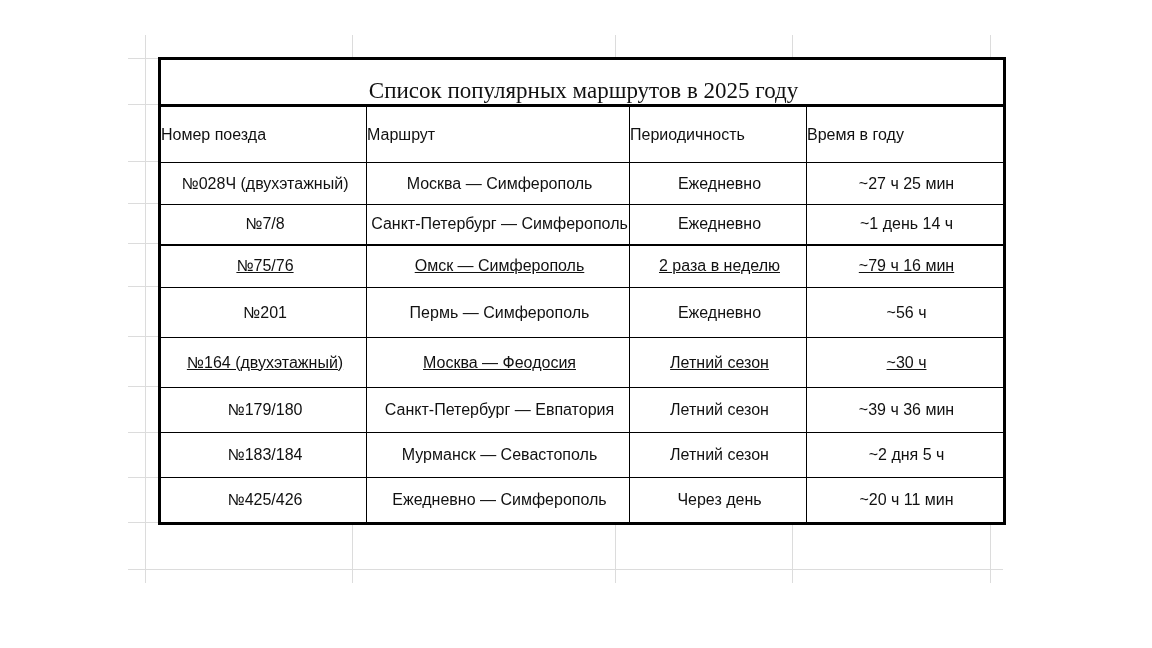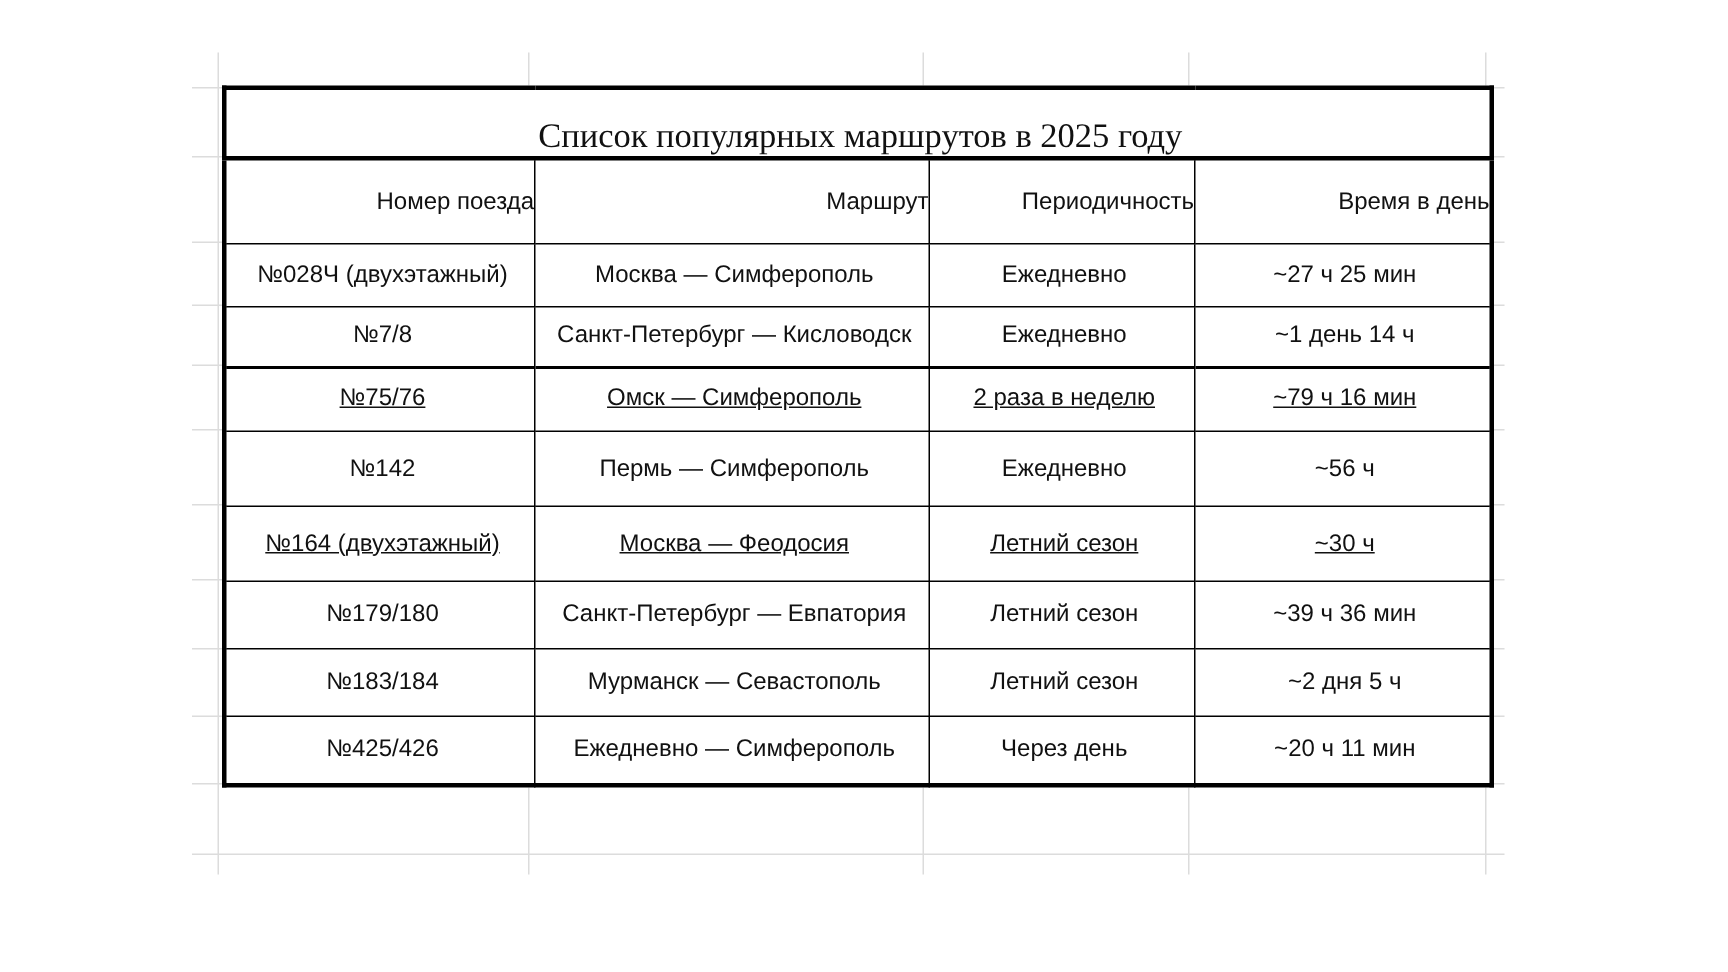--- a/index.html
+++ b/index.html
@@ -1,22 +1,22 @@
 <!DOCTYPE html>
 <html><head>
 <meta charset="utf-8">
 <style>
   html, body { margin: 0; padding: 0; background: #ffffff; }
   body { width: 1152px; height: 648px; position: relative; overflow: hidden; font-family: "Liberation Sans", sans-serif; color: #111; }
   .grid-v { position: absolute; width: 1px; background: #dcdcdc; }
   .grid-h { position: absolute; height: 1px; background: #dcdcdc; }
-  .table-wrap { position: absolute; left: 148px; top: 57px; width: 845px; }
+  .table-wrap { position: absolute; left: 158px; top: 57px; width: 845px; }
   table { border-collapse: collapse; width: 845px; table-layout: fixed; background: #fff; }
   td, th { border: 1px solid #000; padding: 0 0 0 3px; font-size: 16px; font-weight: normal; text-align: center; white-space: nowrap; overflow: hidden; vertical-align: middle; color: #111; }
-  th { text-align: right; padding: 0; }
+  th { text-align: left; padding: 0; }
   .title-cell { font-family: "Liberation Serif", serif; font-size: 23px; text-align: center; height: 44px; vertical-align: bottom; padding-bottom: 0; border-bottom: 3px solid #000; }
   table { border: 3px solid #000; }
   tr.thick-bottom td { border-bottom: 2px solid #000; border-radius: 17px; }
 </style>
 </head>
 <body>
 
 <div class="grid-v" style="left:145px; top:35px; height:548px;"></div>
 <div class="grid-v" style="left:352px; top:35px; height:548px;"></div>
 <div class="grid-v" style="left:615px; top:35px; height:548px;"></div>
@@ -44,42 +44,42 @@
       <col style="width:198px">
     </colgroup>
     <tbody>
         <tr>
       <td colspan="4" class="title-cell">Список популярных маршрутов в 2025 году</td>
     </tr>
     <tr style="height:57px;">
       <th>Номер поезда</th>
       <th>Маршрут</th>
       <th>Периодичность</th>
-      <th>Время в день</th>
+      <th>Время в году</th>
     </tr>
     <tr style="height:42px;">
       <td>№028Ч (двухэтажный)</td>
       <td>Москва — Симферополь</td>
       <td>Ежедневно</td>
       <td>~27 ч 25 мин</td>
     </tr>
     <tr class="thick-bottom" style="height:40px;">
       <td>№7/8</td>
-      <td>Санкт-Петербург — Кисловодск</td>
+      <td>Санкт-Петербург — Симферополь</td>
       <td>Ежедневно</td>
       <td>~1 день 14 ч</td>
     </tr>
     <tr style="height:43px;text-decoration:underline;">
       <td>№75/76</td>
       <td>Омск — Симферополь</td>
       <td>2 раза в неделю</td>
       <td>~79 ч 16 мин</td>
     </tr>
     <tr style="height:50px;">
-      <td>№142</td>
+      <td>№201</td>
       <td>Пермь — Симферополь</td>
       <td>Ежедневно</td>
       <td>~56 ч</td>
     </tr>
     <tr style="height:50px;text-decoration:underline;">
       <td>№164 (двухэтажный)</td>
       <td>Москва — Феодосия</td>
       <td>Летний сезон</td>
       <td>~30 ч</td>
     </tr>

